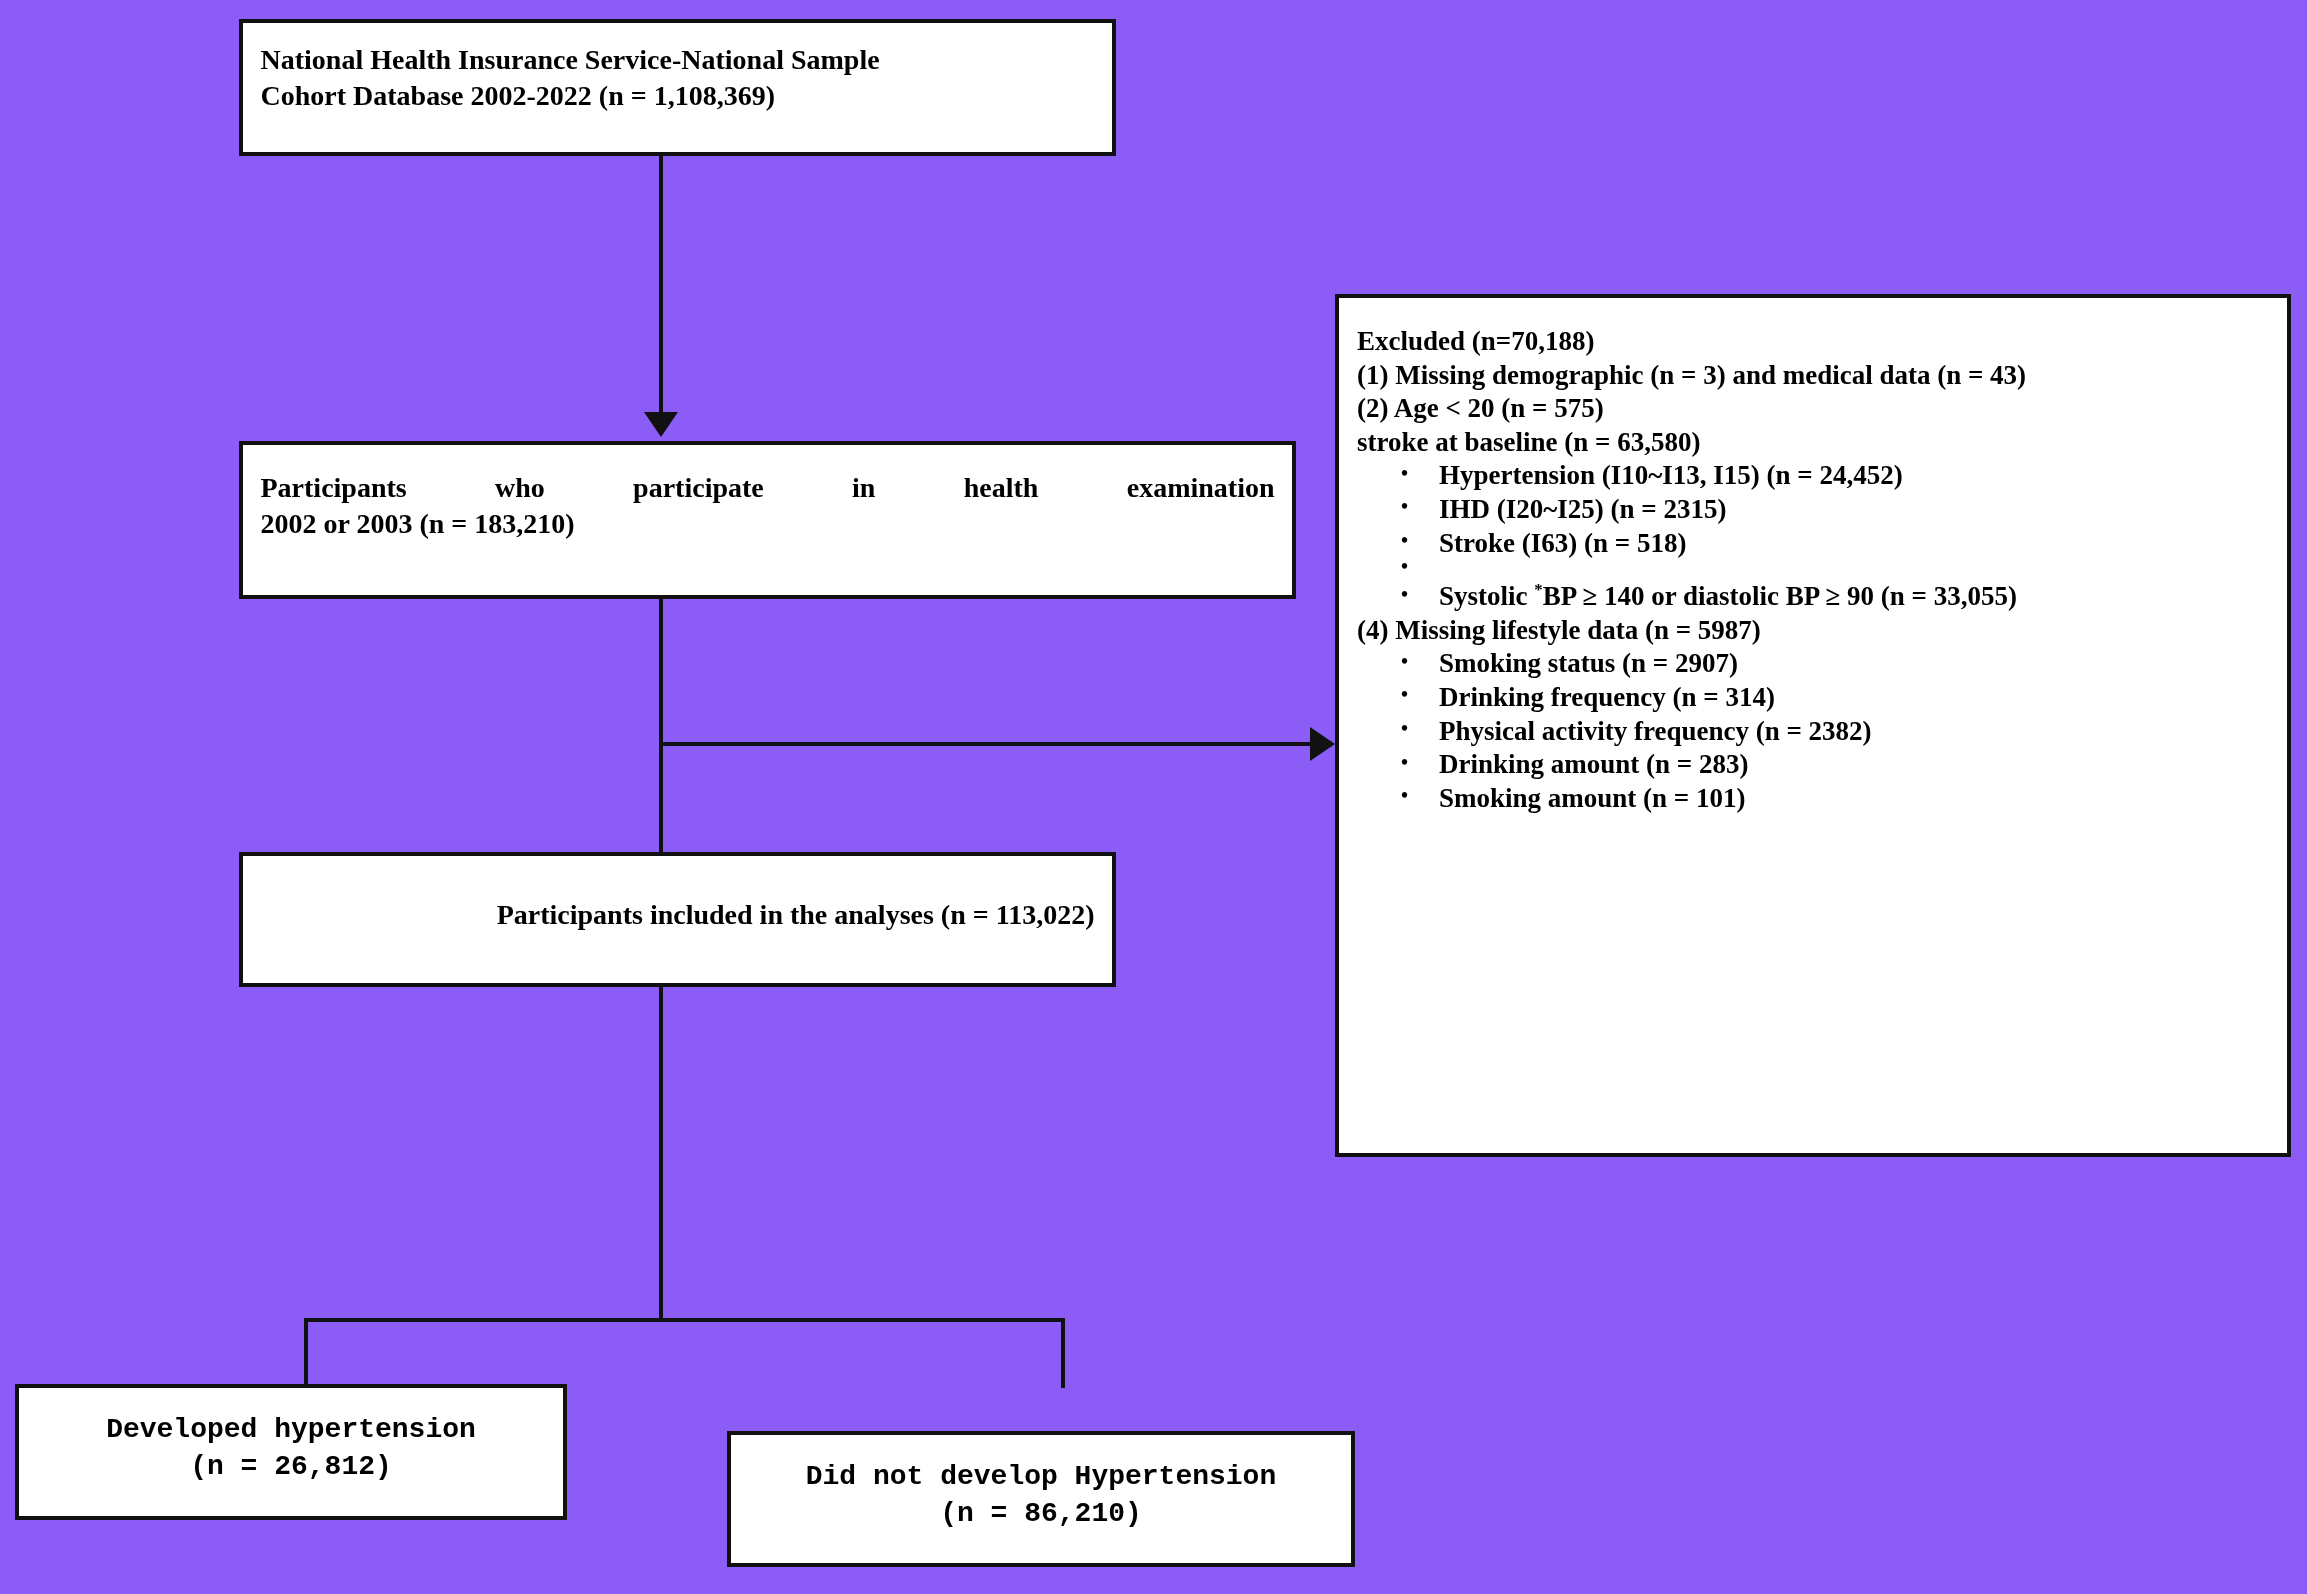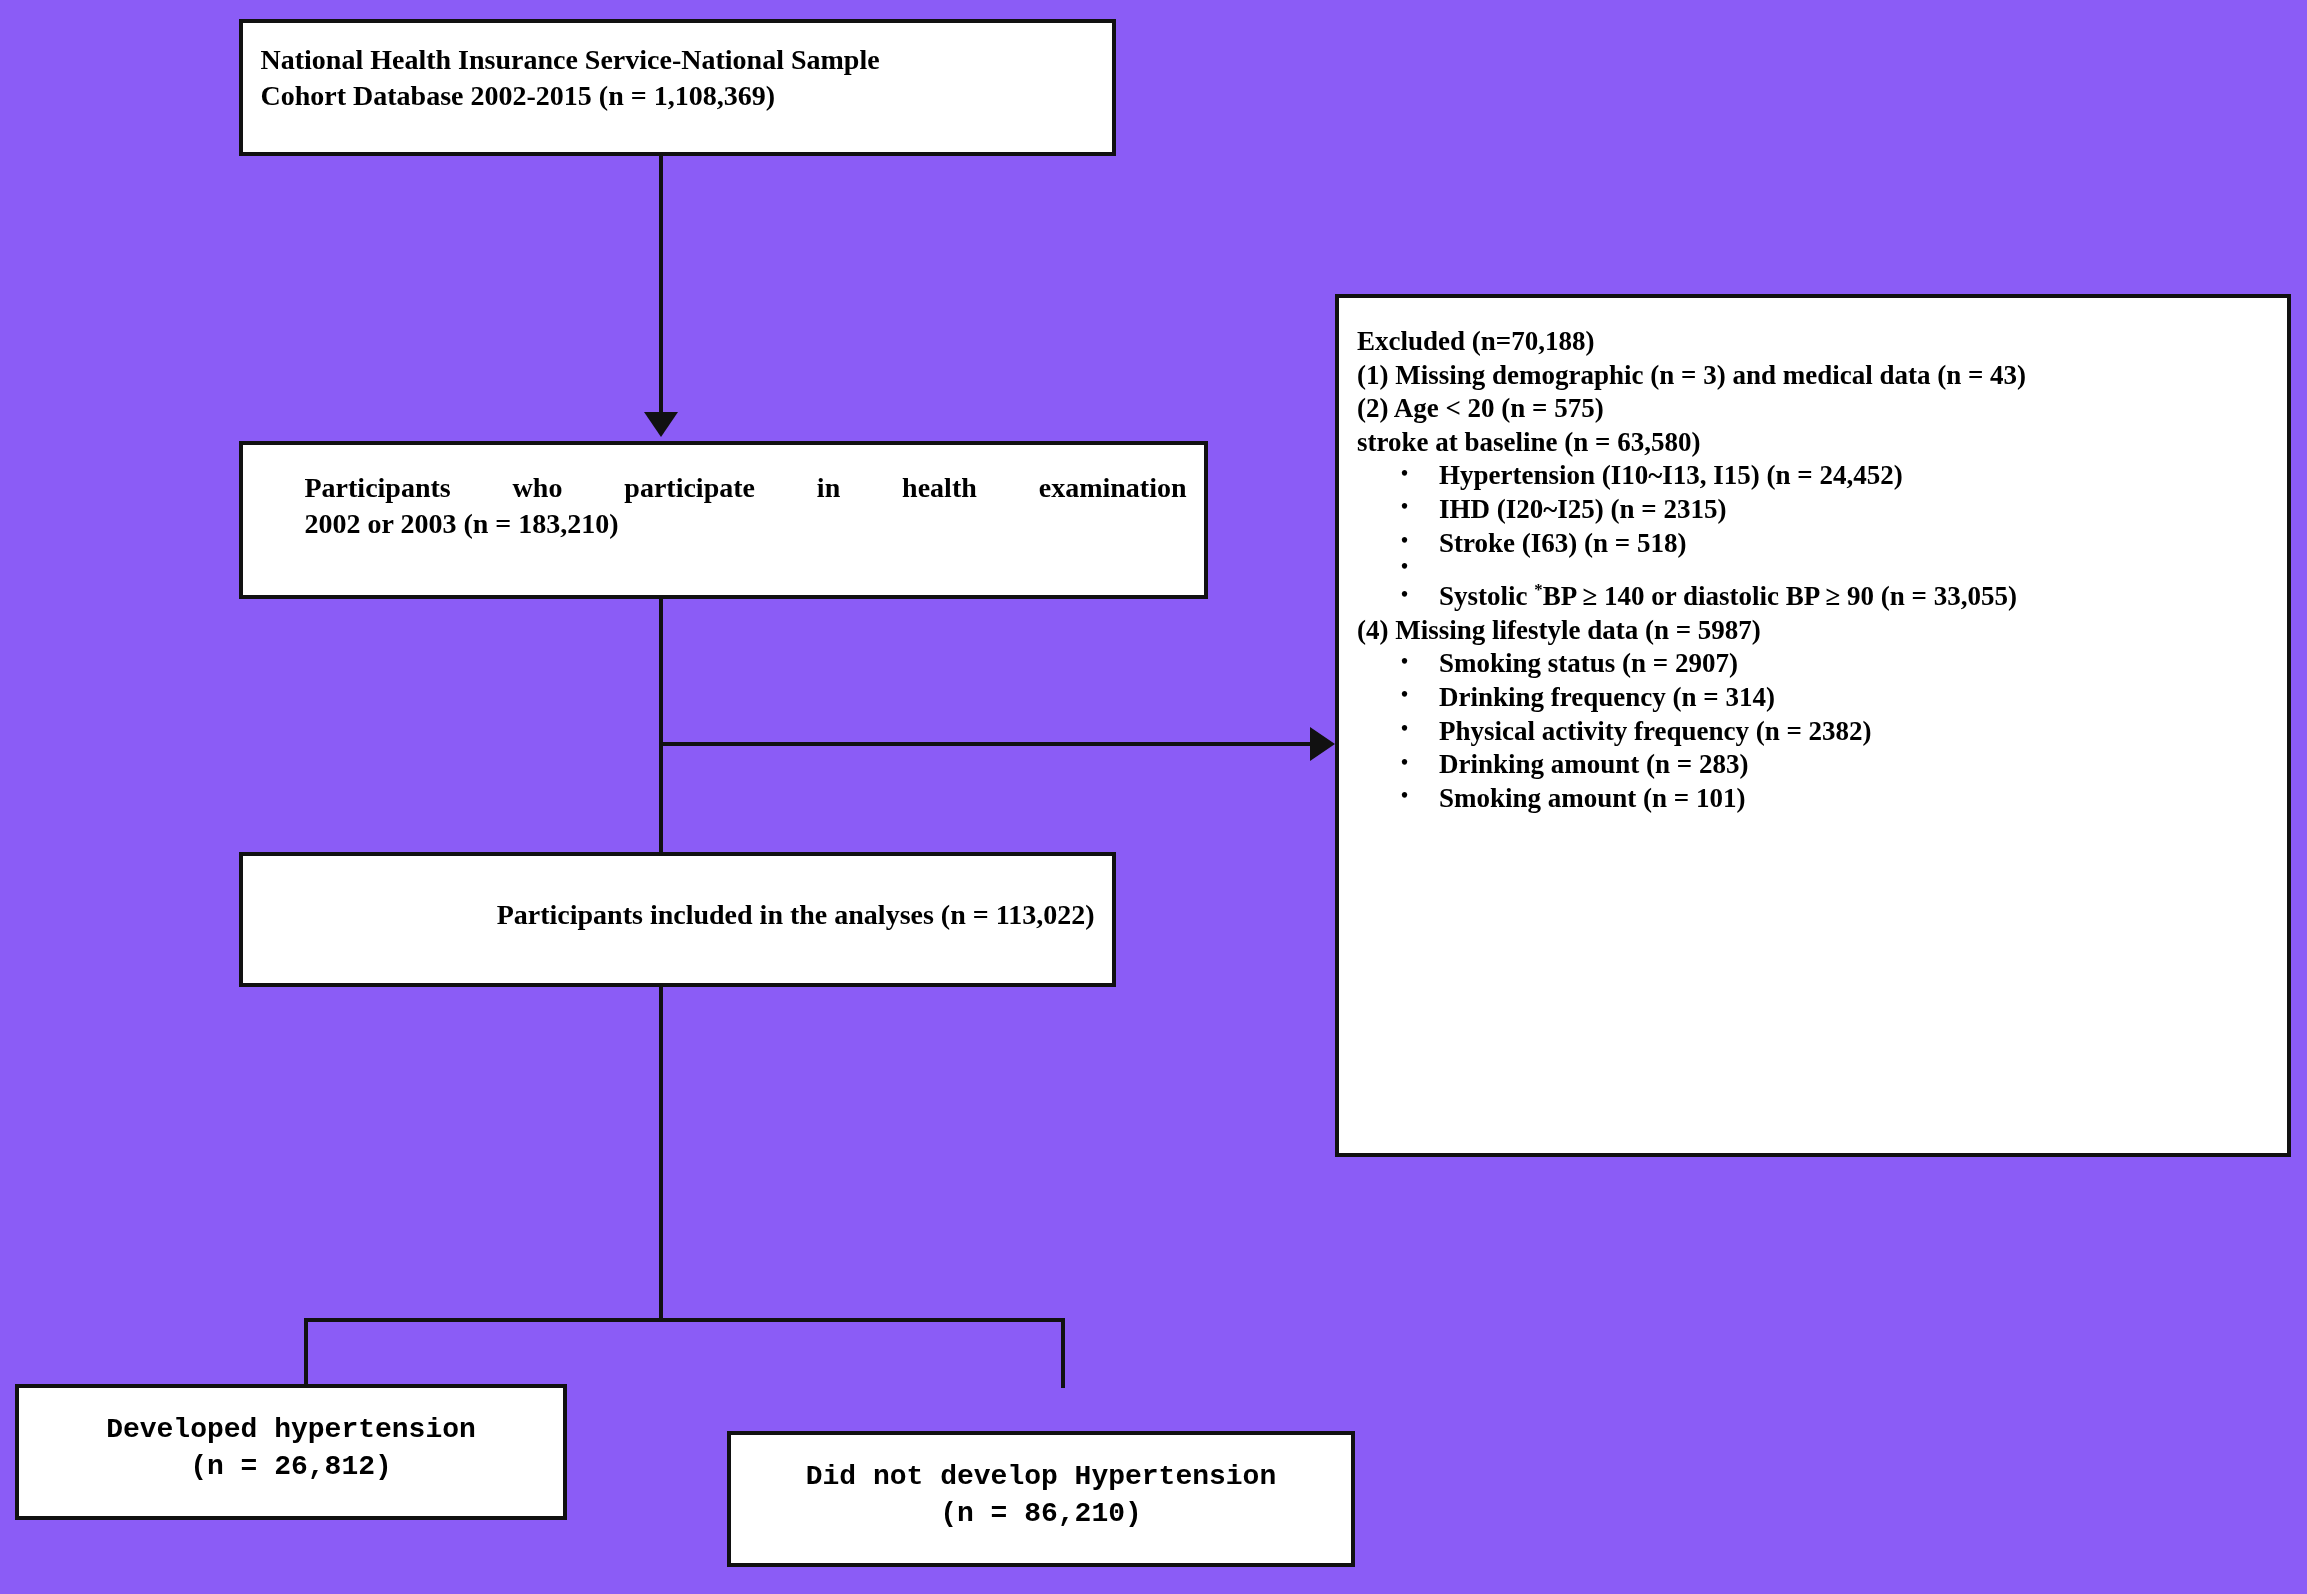--- a/index.html
+++ b/index.html
@@ -33,21 +33,21 @@
   #box-source {
     left: 239px; top: 19px; width: 877px; height: 137px;
   }
   #box-source .box-text {
     font-size: 28px;
     padding: 0 17.5px 19px 17.5px;
     text-align: left;
   }
   
   #box-participants {
-    left: 239px; top: 441px; width: 969px; height: 158px; padding-left: 44px;
+    left: 239px; top: 441px; width: 1057px; height: 158px;
   }
   #box-participants .box-text {
     font-size: 28px;
     padding: 0 17.5px 28px 17.5px;
     text-align: justify;
     text-align-last: left;
   }
   #box-participants .just-line {
     text-align: justify;
     text-align-last: justify;
@@ -146,21 +146,21 @@
   }
 </style>
 </head>
 <body>
 
 <div id="canvas">
 
   <div class="box" id="box-source">
     <div class="box-text">
       <span>National Health Insurance Service-National Sample</span><br>
-      <span>Cohort Database 2002-2015 (n = 1,108,369)</span>
+      <span>Cohort Database 2002-2022 (n = 1,108,369)</span>
     </div>
   </div>
 
   <div class="vline" style="left:659px; top:156px; height:257px;"></div>
   <div class="arrowhead-down" style="left:644px; top:412px;"></div>
 
   <div class="box" id="box-participants">
     <div class="box-text">
       <span class="just-line">Participants who participate in health examination</span>
       <span class="last-line">2002 or 2003 (n = 183,210)</span>

